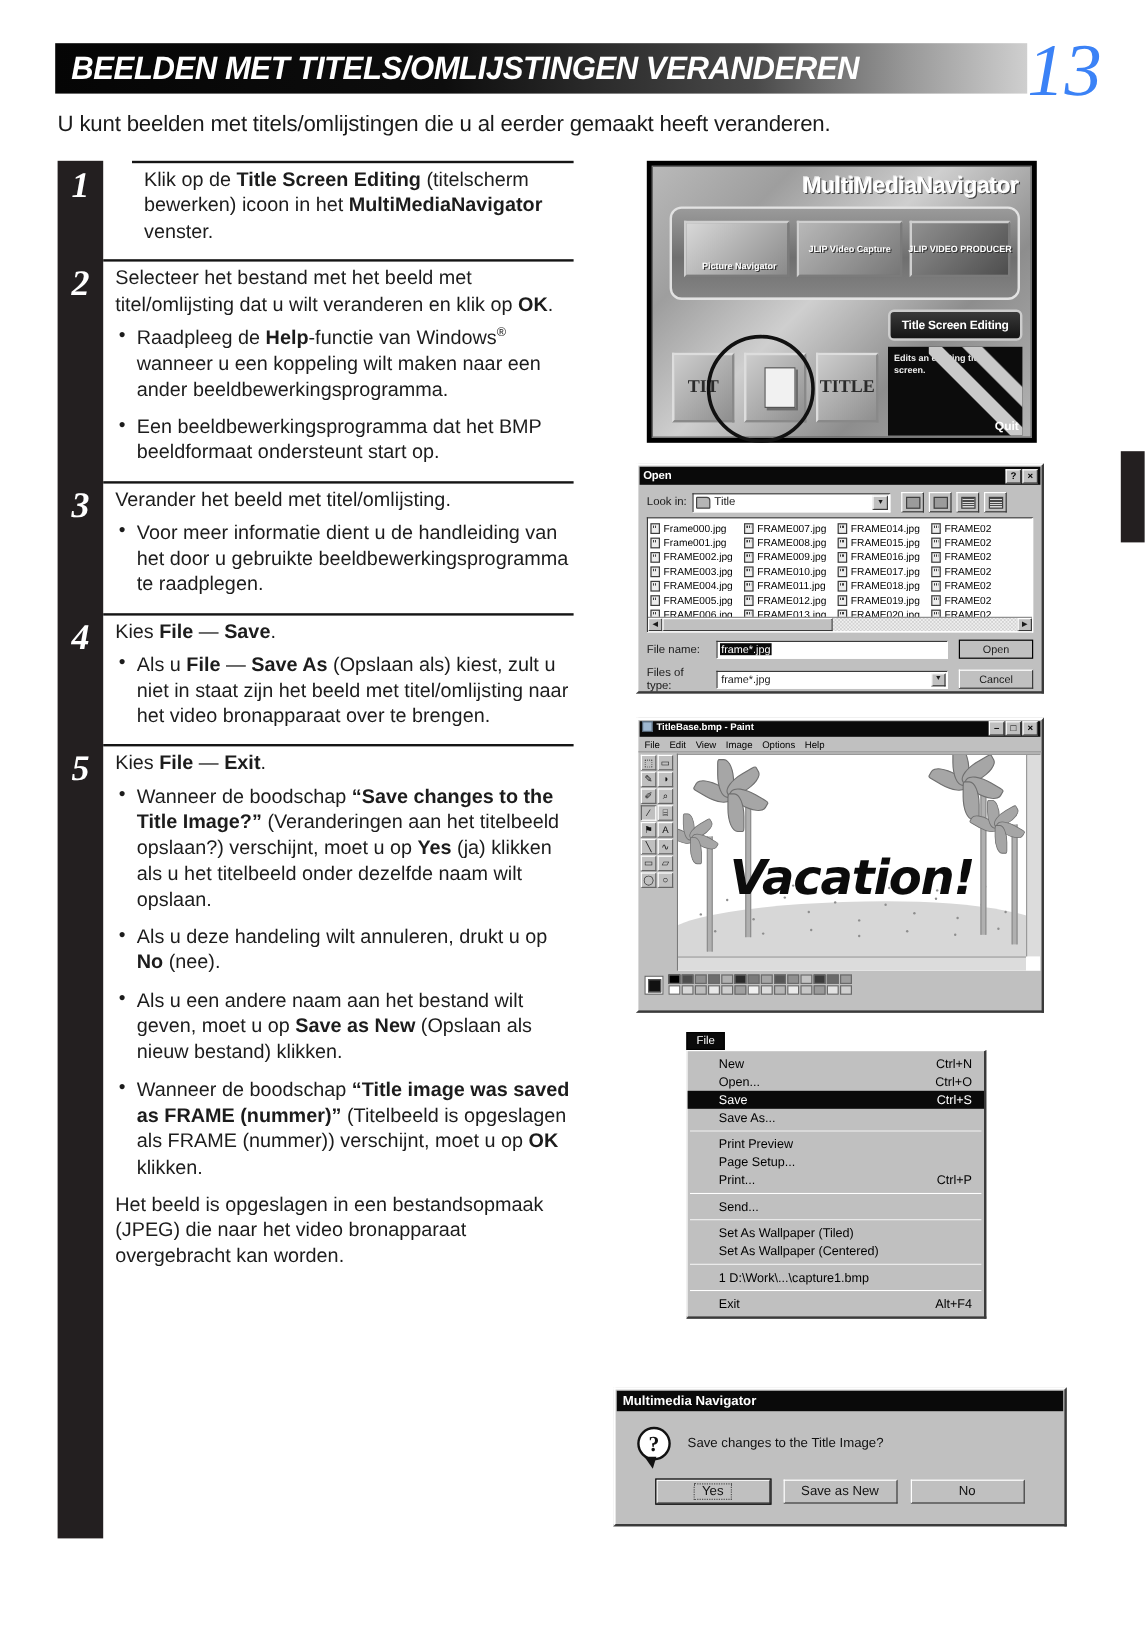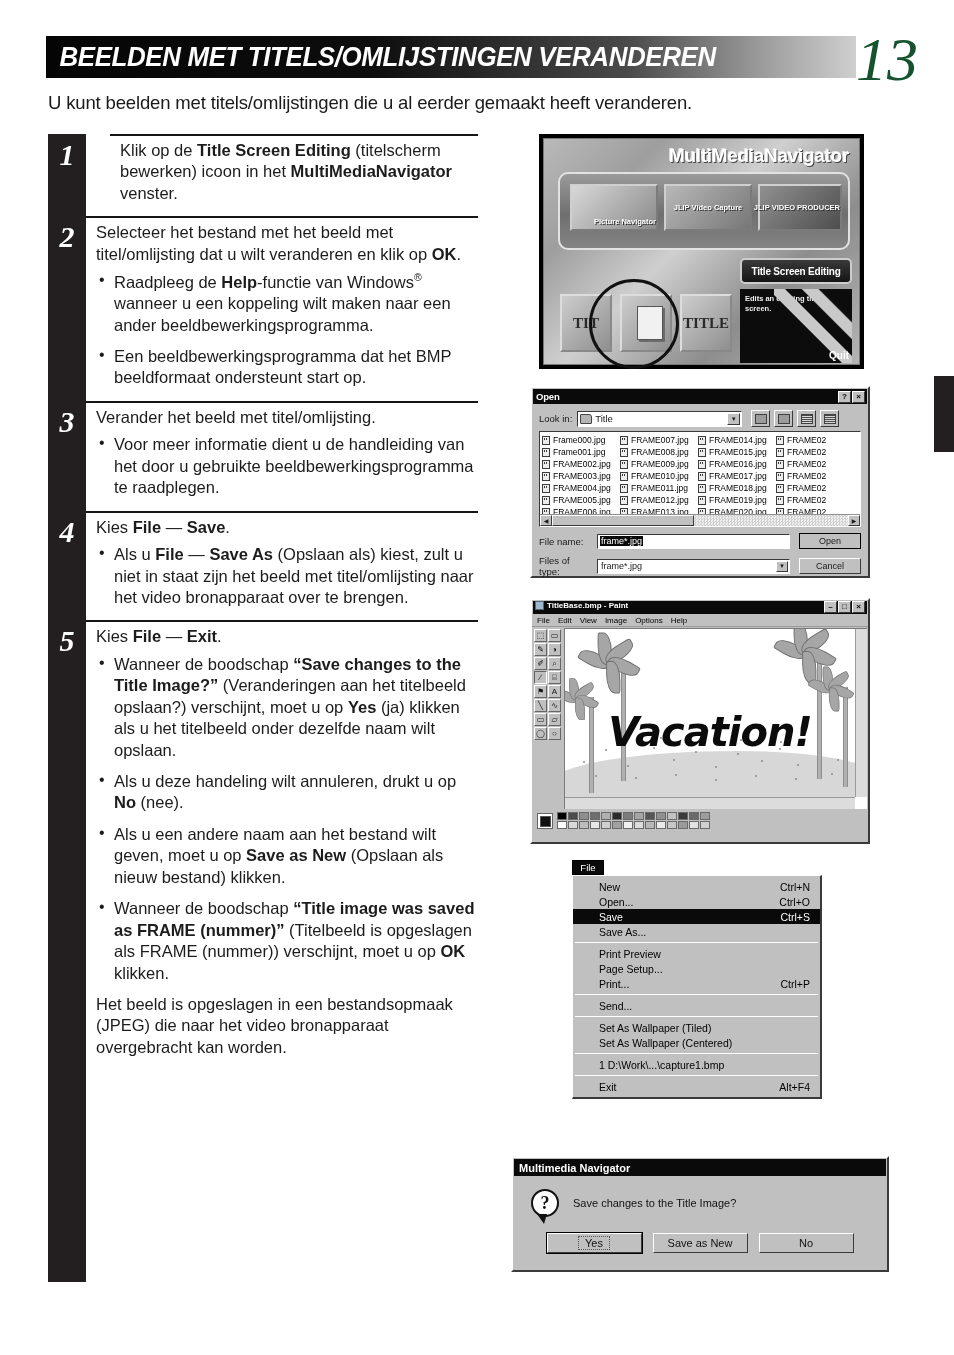--- a/index.html
+++ b/index.html
@@ -30,21 +30,21 @@
     padding-left: 14px;
     white-space: nowrap;
     transform: scaleX(0.96);
     transform-origin: left center;
   }
   .page-number {
     position:absolute; left:856px; top:-8px;
     font-family: "Liberation Serif", serif;
     font-style: italic;
     font-size: 62px;
-    color:#14532d;
+    color:#3b82f6;
     line-height: 1;
   }
 
   .intro {
     position:absolute; left:48px; top:92px; width:880px;
     font-size: 18.5px;
     color:#1a1a1a;
     letter-spacing: -0.15px;
   }
 
@@ -128,21 +128,21 @@
   .mmn-panel {
     position:absolute; left:14px; top:33px; width:292px; height:78px;
     background: linear-gradient(to bottom,#9a9a9a,#6f6f6f 55%,#848484);
     border-radius: 10px;
     border:2px solid #e2e2e2;
   }
   .mmn-btn {
     position:absolute; top:10px; height:47px;
     background: linear-gradient(135deg,#d8d8d8,#8a8a8a);
     border:2px outset #cfcfcf;
-    display:flex; align-items:flex-end; justify-content:flex-end;
+    display:flex; align-items:flex-end; justify-content:center;
   }
   .mmn-btn span {
     font-size:7.5px; font-weight:bold; color:#fff;
     text-shadow:1px 1px 0 #333;
     padding:0 0 3px 4px;
     white-space:nowrap;
   }
   .b1 { left:10px; width:88px; }
   .b2 { left:104px; width:88px; background: linear-gradient(135deg,#b8b8b8,#777); }
   .b3 { left:198px; width:84px; background: linear-gradient(135deg,#909090,#4e4e4e); }

